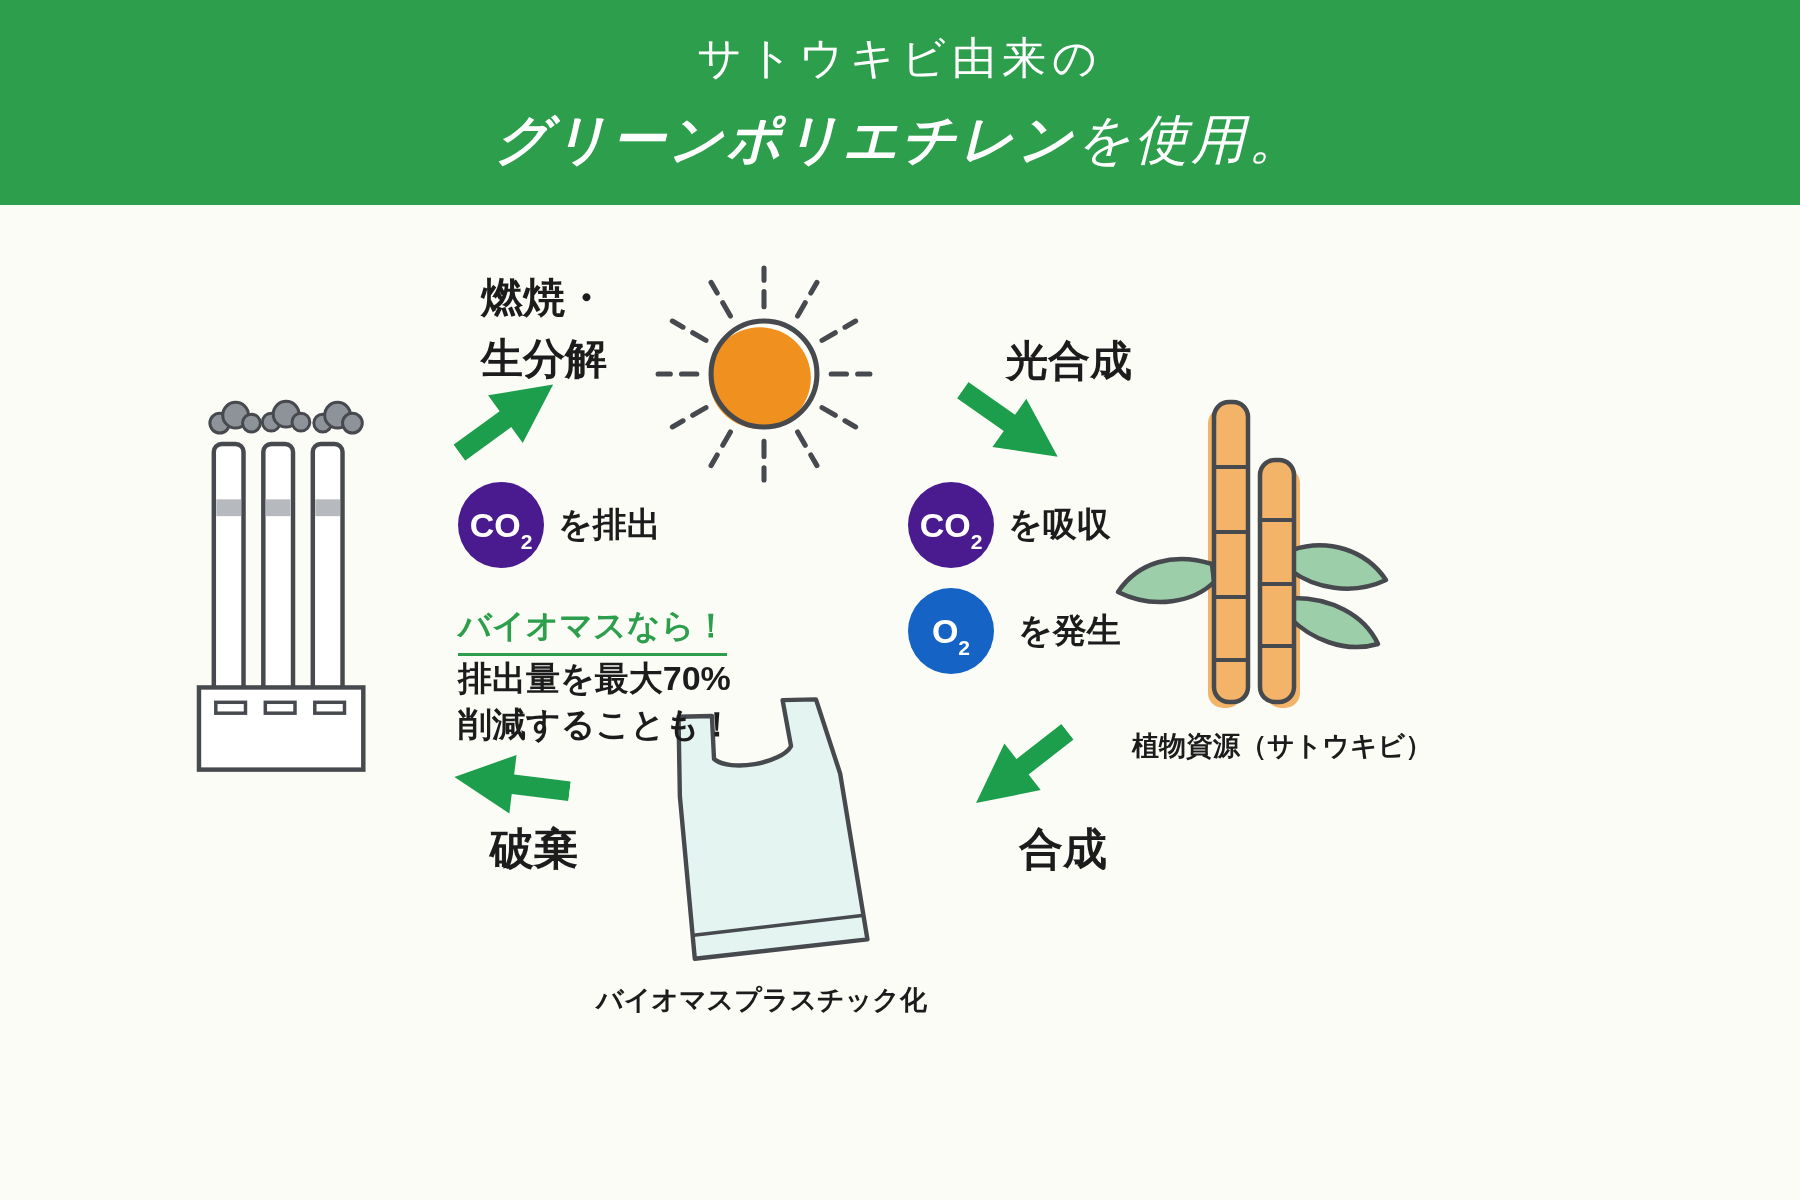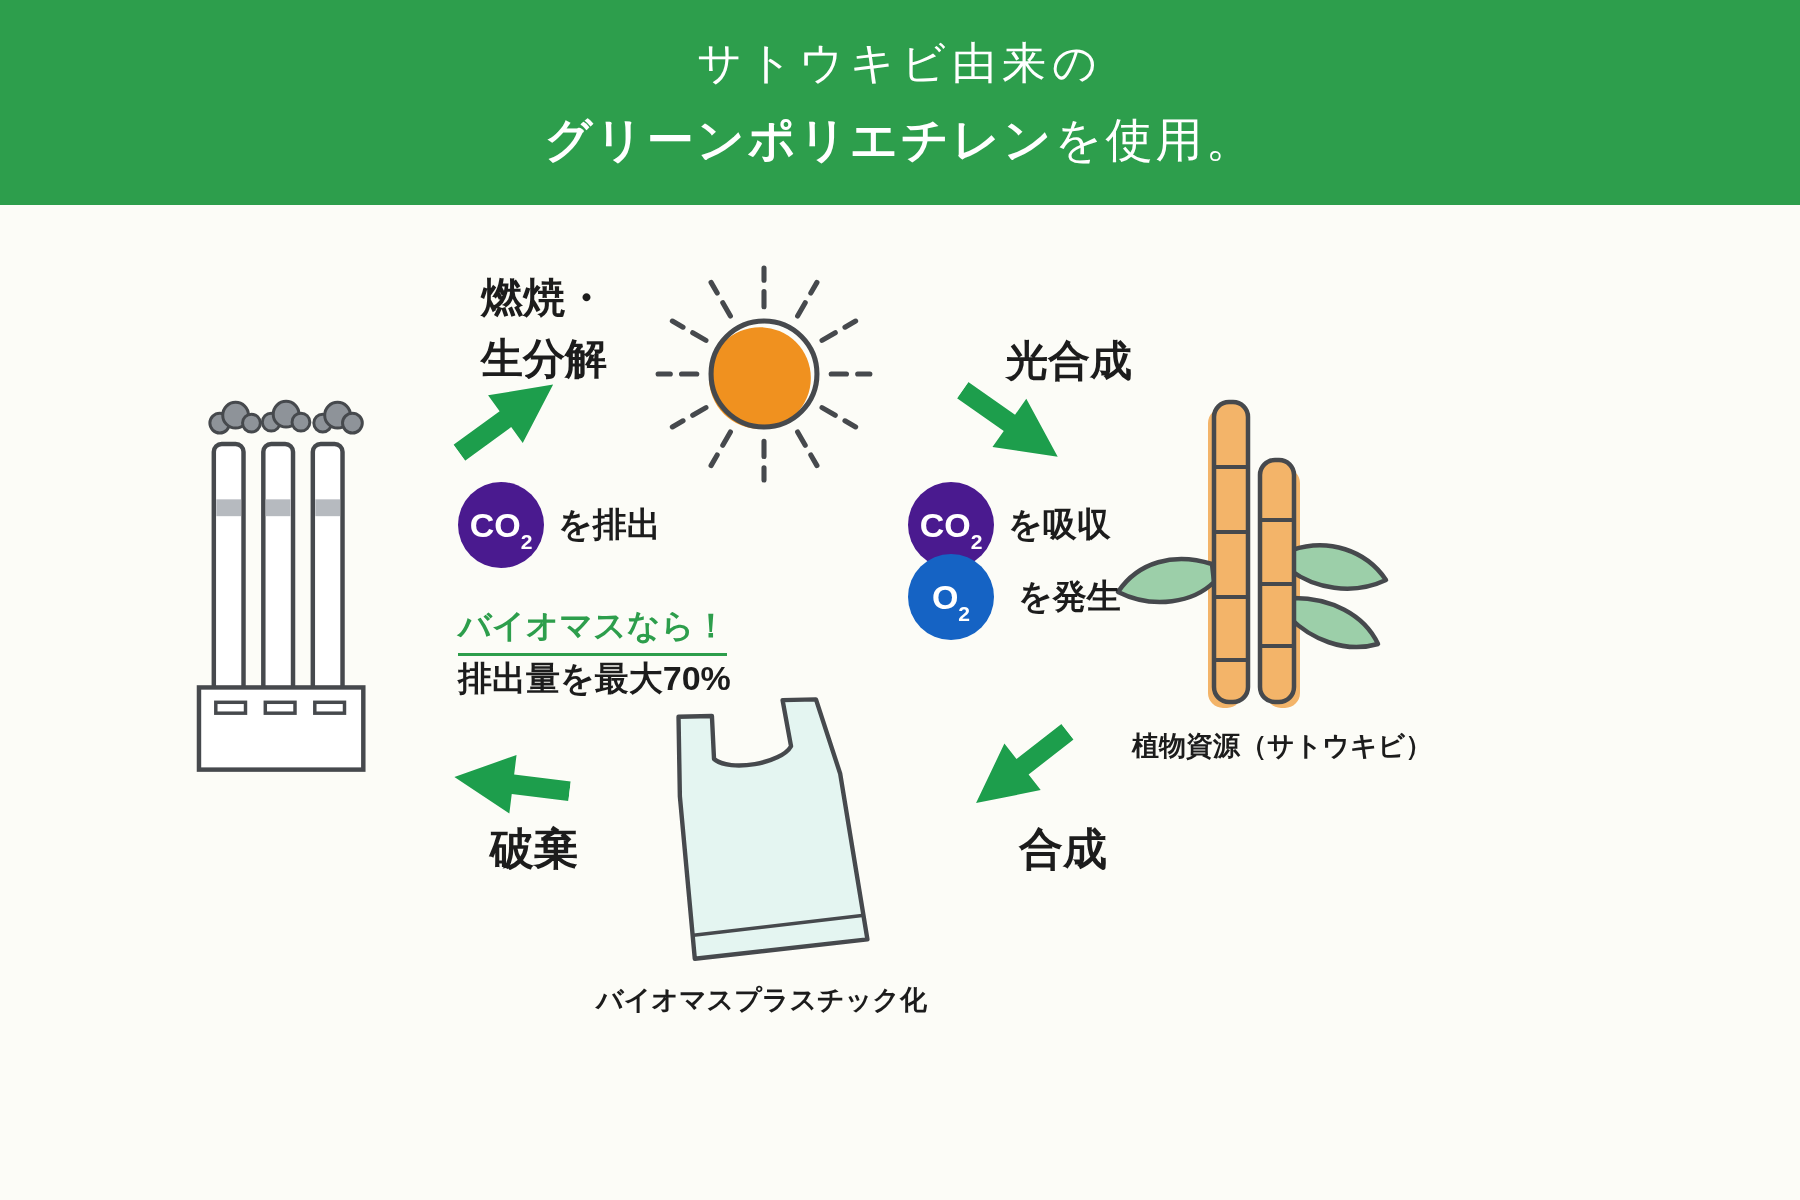--- a/index.html
+++ b/index.html
@@ -21,21 +21,21 @@
     width: 100%; height: 205px;
     background: var(--header_green, #2d9e4c);
     color: #ffffff;
     display: flex;
     flex-direction: column;
     align-items: center;
     justify-content: center;
     gap: 16px;
   }
   .header .line1 { font-size: 44px; font-weight: 500; letter-spacing: 6px; }
-  .header .line2 { font-size: 47px; font-weight: 500; letter-spacing: 3px; }
+  .header .line2 { font-size: 54px; font-weight: 500; letter-spacing: 3px; font-style: italic; }
   .header .line2 .b { font-weight: 800; }
 
   
   .icon { position: absolute; }
   .icon svg { width: 100%; height: 100%; display: block; }
   .icon-factory   { left: 196px; top: 392px; width: 198px; height: 382px; }
   .icon-sun       { left: 652px; top: 262px; width: 224px; height: 224px; }
   .icon-sugarcane { left: 1112px; top: 392px; width: 290px; height: 330px; }
   .icon-bag       { left: 652px; top: 692px; width: 228px; height: 278px; transform: rotate(-8deg); }
 
@@ -53,21 +53,21 @@
   .label .blk { display: block; }
   .label-combustion     { left: 437px; top: 268px; font-size: 42px; line-height: 1.45; }
   .label-photosynthesis { left: 962px; top: 333px; font-size: 42px; }
   .label-disposal       { left: 446px; top: 820px; font-size: 44px; }
   .label-synthesis      { left: 975px; top: 820px; font-size: 44px; }
 
   
   .mol-row { position: absolute; display: flex; align-items: center; gap: 14px; }
   .mol-co2-emit   { left: 458px; top: 482px; }
   .mol-co2-absorb { left: 908px; top: 482px; }
-  .mol-o2         { left: 908px; top: 554px; gap: 24px; }
+  .mol-o2         { left: 908px; top: 588px; gap: 24px; }
   .mol-circle {
     width: 86px; height: 86px; border-radius: 50%;
     display: flex; align-items: center; justify-content: center;
     color: #ffffff; font-size: 34px; font-weight: 700;
     flex: 0 0 auto;
   }
   .mol-circle.purple { background: var(--co2_purple, #4a1a8f); }
   .mol-circle.blue   { background: var(--o2_blue, #1563c4); }
   .mol-circle sub { font-size: 0.62em; line-height: 0; position: relative; top: 0.22em; }
   .mol-label { font-size: 34px; font-weight: 800; color: var(--text_dark, #1c1c1c); white-space: nowrap; }
@@ -211,20 +211,21 @@
   <div class="mol-row mol-co2-emit">
     <div class="mol-circle purple">
       <span class="mol-text"><span>CO</span><sub>2</sub></span>
     </div>
     <div class="mol-label">を排出</div>
   </div>
 
   <div class="biomass-note">
     <div class="biomass-headline">バイオマスなら！</div>
     <div class="biomass-line">排出量を最大70%</div>
+    <div class="biomass-line">削減することも！</div>
   </div>
 
   <div class="mol-row mol-co2-absorb">
     <div class="mol-circle purple">
       <span class="mol-text"><span>CO</span><sub>2</sub></span>
     </div>
     <div class="mol-label">を吸収</div>
   </div>
 
   <div class="mol-row mol-o2">

